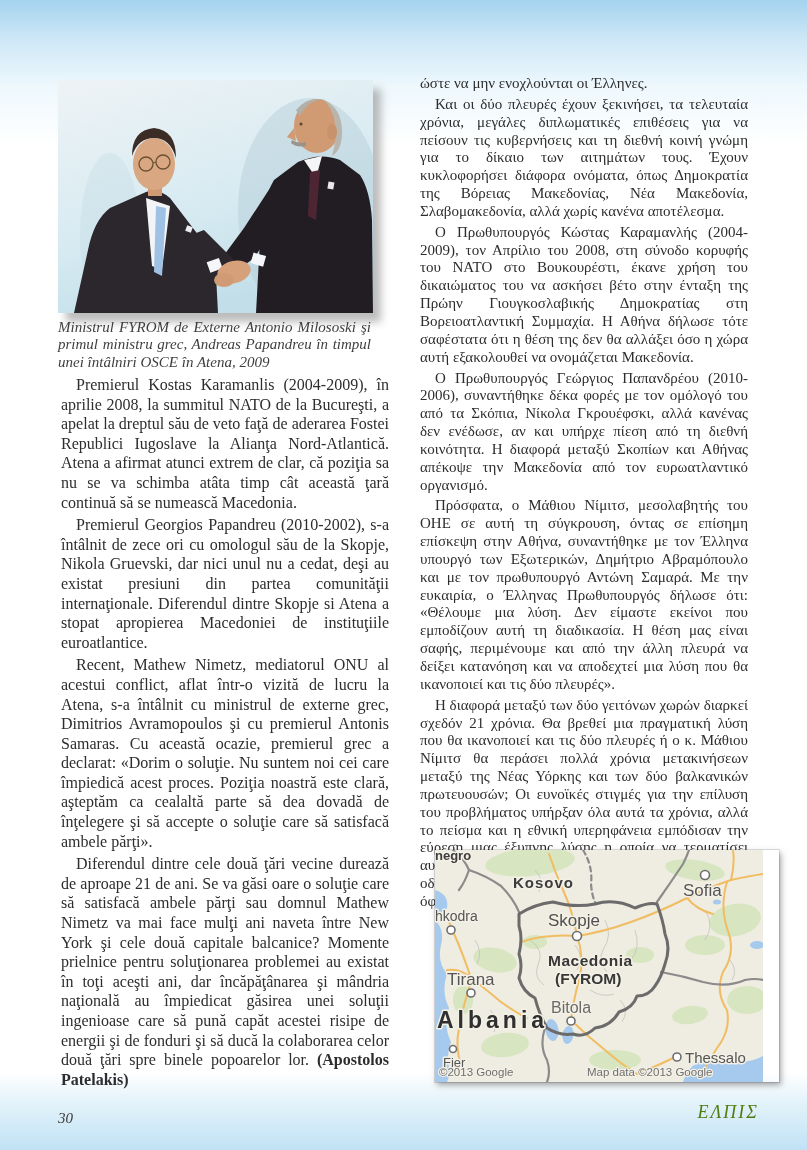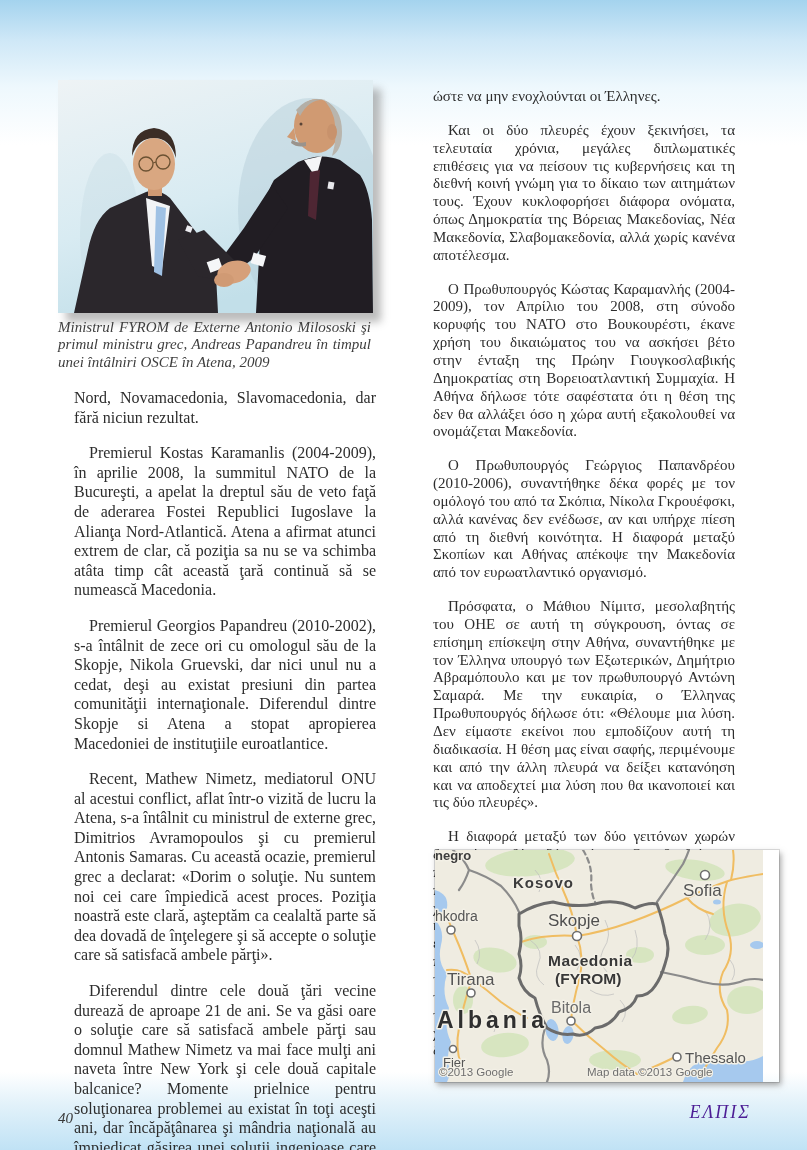--- a/index.html
+++ b/index.html
@@ -14,29 +14,29 @@
   .photo-fig{position:absolute;left:58px;top:80px;width:367px;margin:0;}
   .photo{width:315px;height:233px;background:#dceef3;
     box-shadow:8px 9px 8px rgba(115,115,115,.48);}
   .photo svg{display:block;}
   figcaption{margin-top:6px;width:313px;font-style:italic;font-size:15px;
     line-height:17.3px;color:#3e3e3e;text-align:justify;}
   .left-body{position:absolute;left:58px;top:372px;width:334px;font-size:16px;
     line-height:19.6px;color:#2d2d2d;text-align:justify;}
   .right-body{position:absolute;left:417px;top:72px;width:334px;font-size:15px;
     line-height:17.85px;color:#2d2d2d;text-align:justify;}
-  .left-body p,.right-body p{margin:16px;text-indent:15px;}
+  .left-body p,.right-body p{margin:3px;text-indent:15px;}
   .left-body p.noindent,.right-body p.noindent{text-indent:0;}
   .map{position:absolute;left:435px;top:850px;width:344px;height:232px;
     box-shadow:2px 3px 6px rgba(90,90,90,.55);outline:1px solid rgba(0,0,0,.12);}
   .map svg{display:block;}
   .pagenum{position:absolute;left:58px;top:1110px;font-style:italic;
     font-size:15px;color:#3a3a3a;}
-  .brand{position:absolute;right:56px;top:1102px;font-style:italic;
-    font-size:18px;letter-spacing:2px;color:#4c1d95;text-align:right;}
+  .brand{position:absolute;right:48px;top:1102px;font-style:italic;
+    font-size:18px;letter-spacing:2px;color:#4d7c0f;text-align:right;}
   .map text{font-family:"Liberation Sans","DejaVu Sans",sans-serif;
     paint-order:stroke;stroke:#f3f0e6;stroke-width:3px;stroke-linejoin:round;}
   .map text.attr{stroke-width:2.4px;}
 </style>
 </head>
 <body>
 
 <div class="top-band"></div>
 <div class="bottom-band"></div>
 
@@ -85,21 +85,20 @@
         <rect x="194" y="174" width="13" height="11" fill="#f5f6f8" transform="rotate(16 200 179)"></rect>
         <ellipse cx="176" cy="192" rx="17" ry="11" fill="#d6a07a" transform="rotate(-15 176 192)"></ellipse>
         <ellipse cx="166" cy="200" rx="10" ry="7" fill="#d09a74"></ellipse>
       </g>
     </svg>
   </div>
   <figcaption>Ministrul FYROM de Externe Antonio Milososki şi primul ministru grec, Andreas Papandreu în timpul unei întâlniri OSCE în Atena, 2009</figcaption>
 </figure>
 
 <div class="left-body">
-  <p class="noindent">Nord, Novamacedonia, Slavomacedonia, dar fără niciun rezultat.</p>
   <p>Premierul Kostas Karamanlis (2004-2009), în aprilie 2008, la summitul NATO de la Bucureşti, a apelat la dreptul său de veto faţă de aderarea Fostei Republici Iugoslave la Alianţa Nord-Atlantică. Atena a afirmat atunci extrem de clar, că poziţia sa nu se va schimba atâta timp cât această ţară continuă să se numească Macedonia.</p>
   <p>Premierul Georgios Papandreu (2010-2002), s-a întâlnit de zece ori cu omologul său de la Skopje, Nikola Gruevski, dar nici unul nu a cedat, deşi au existat presiuni din partea comunităţii internaţionale. Diferendul dintre Skopje si Atena a stopat apropierea Macedoniei de instituţiile euroatlantice.</p>
   <p>Recent, Mathew Nimetz, mediatorul ONU al acestui conflict, aflat într-o vizită de lucru la Atena, s-a întâlnit cu ministrul de externe grec, Dimitrios Avramopoulos şi cu premierul Antonis Samaras. Cu această ocazie, premierul grec a declarat: «Dorim o soluţie. Nu suntem noi cei care împiedică acest proces. Poziţia noastră este clară, aşteptăm ca cealaltă parte să dea dovadă de înţelegere şi să accepte o soluţie care să satisfacă ambele părţi».</p>
   <p><span>Diferendul dintre cele două ţări vecine durează de aproape 21 de ani. Se va găsi oare o soluţie care să satisfacă ambele părţi sau domnul Mathew Nimetz va mai face mulţi ani naveta între New York şi cele două capitale balcanice? Momente prielnice pentru soluţionarea problemei au existat în toţi aceşti ani, dar încăpăţânarea şi mândria naţională au împiedicat găsirea unei soluţii ingenioase care să pună capăt acestei risipe de energii şi de fonduri şi să ducă la colaborarea celor două ţări spre binele popoarelor lor.</span> <b>(Apostolos Patelakis)</b></p>
 </div>
 
 <div class="right-body">
   <p class="noindent">ώστε να μην ενοχλούνται οι Έλληνες.</p>
   <p>Και οι δύο πλευρές έχουν ξεκινήσει, τα τελευταία χρόνια, μεγάλες διπλωματικές επιθέσεις για να πείσουν τις κυβερνήσεις και τη διεθνή κοινή γνώμη για το δίκαιο των αιτημάτων τους. Έχουν κυκλοφορήσει διάφορα ονόματα, όπως Δημοκρατία της Βόρειας Μακεδονίας, Νέα Μακεδονία, Σλαβομακεδονία, αλλά χωρίς κανένα αποτέλεσμα.</p>
   <p>Ο Πρωθυπουργός Κώστας Καραμανλής (2004-2009), τον Απρίλιο του 2008, στη σύνοδο κορυφής του ΝΑΤΟ στο Βουκουρέστι, έκανε χρήση του δικαιώματος του να ασκήσει βέτο στην ένταξη της Πρώην Γιουγκοσλαβικής Δημοκρατίας στη Βορειοατλαντική Συμμαχία. Η Αθήνα δήλωσε τότε σαφέστατα ότι η θέση της δεν θα αλλάξει όσο η χώρα αυτή εξακολουθεί να ονομάζεται Μακεδονία.</p>
@@ -191,14 +190,14 @@
       <text x="2" y="178" font-size="23" font-weight="bold" letter-spacing="4" fill="#2f2f2f">Albania</text>
       <text x="116" y="163" font-size="16" fill="#6a6a6a">Bitola</text>
       <text x="8" y="217" font-size="13" fill="#555555">Fier</text>
       <text x="250" y="213" font-size="15" fill="#555555">Thessalo</text>
       <text class="attr" x="4" y="226" font-size="11.5" fill="#6f6f6f">©2013 Google</text>
       <text class="attr" x="152" y="226" font-size="11.5" fill="#6f6f6f">Map data ©2013 Google</text>
     </g>
   </svg>
 </div>
 
-<span class="pagenum">40</span>
+<span class="pagenum">30</span>
 <span class="brand">ΕΛΠΙΣ</span>
 
 </body></html>

